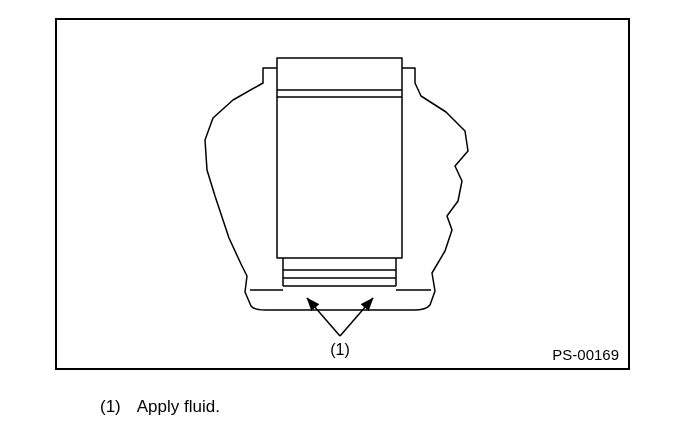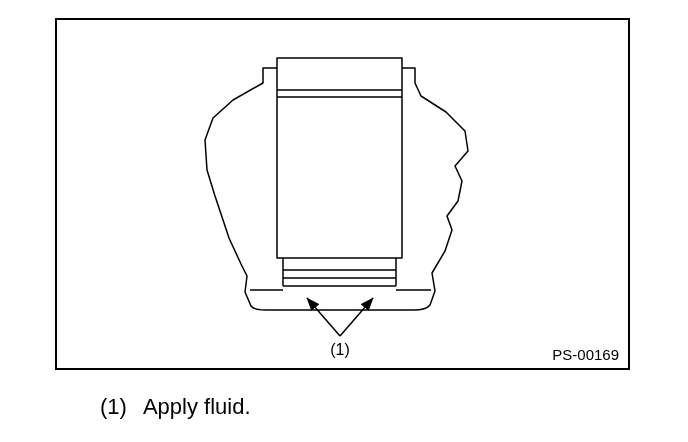--- a/index.html
+++ b/index.html
@@ -30,21 +30,21 @@
     height: 348px;
   }
   svg text {
     font-family: "Liberation Sans", sans-serif;
     fill: #000000;
   }
   .caption {
     position: absolute;
     left: 100px;
     top: 396px;
-    font-size: 22px;
+    font-size: 17px;
     line-height: 22px;
     white-space: nowrap;
   }
   .caption .cap-num {
     display: inline-block;
     margin-right: 16px;
   }
 </style>
 </head>
 <body>

